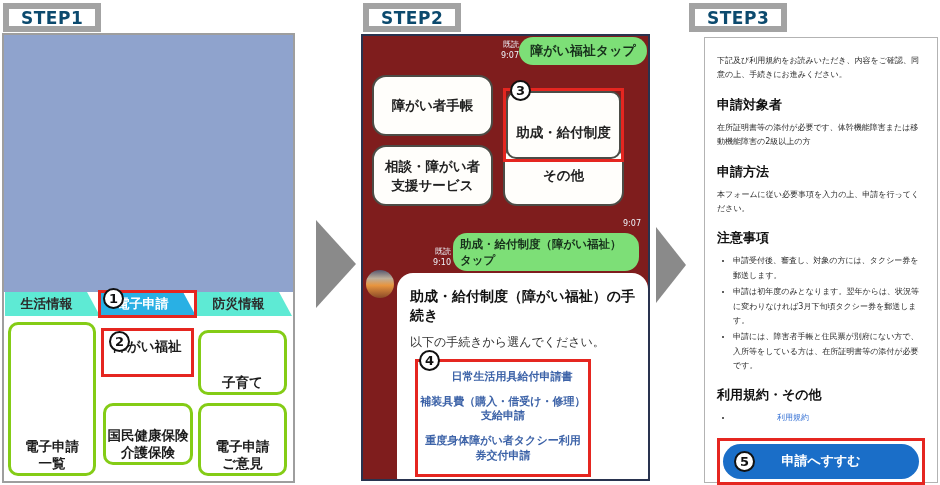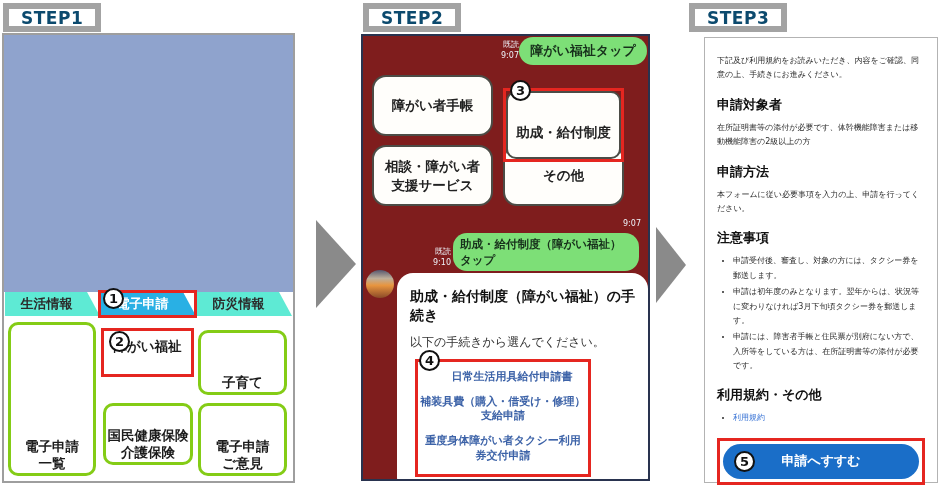--- a/index.html
+++ b/index.html
@@ -62,21 +62,21 @@
   .bw-link + .bw-link { margin-top:10px; }
   .bw-link.first { padding-left:18px; }
 
   
   .panel3 { position:absolute; left:704px; top:37px; width:234px; height:446px; border:1px solid #b3b3b3;
     background:#fff; padding:16px 12px 0 12px; color:#2b2b2b; }
   .p3-p { font-size:8px; line-height:1.8; }
   .p3-h { font-size:13px; font-weight:bold; margin:13px 0 7px 0; color:#111; }
   .p3-ul { margin:4px 0 0 0; padding-left:16px; }
   .p3-ul li { font-size:8px; line-height:1.8; margin-bottom:2px; }
-  .p3-link { color:#3470d4; cursor:pointer; }
+  .p3-link { color:#3470d4; cursor:pointer;margin-left:44px; }
   .p3-redwrap { margin-top:12px; border:3px solid #e52620; padding:3px; }
   .p3-btn { position:relative; height:35px; background:#1a6ec8; border-radius:18px; display:flex;
     align-items:center; justify-content:center; color:#fff; font-weight:bold; font-size:13px; cursor:pointer; }
   .p3-btn .marker { left:11px; top:7px; }
 </style>
 </head>
 <body>
 
 <div class="stage">
 

